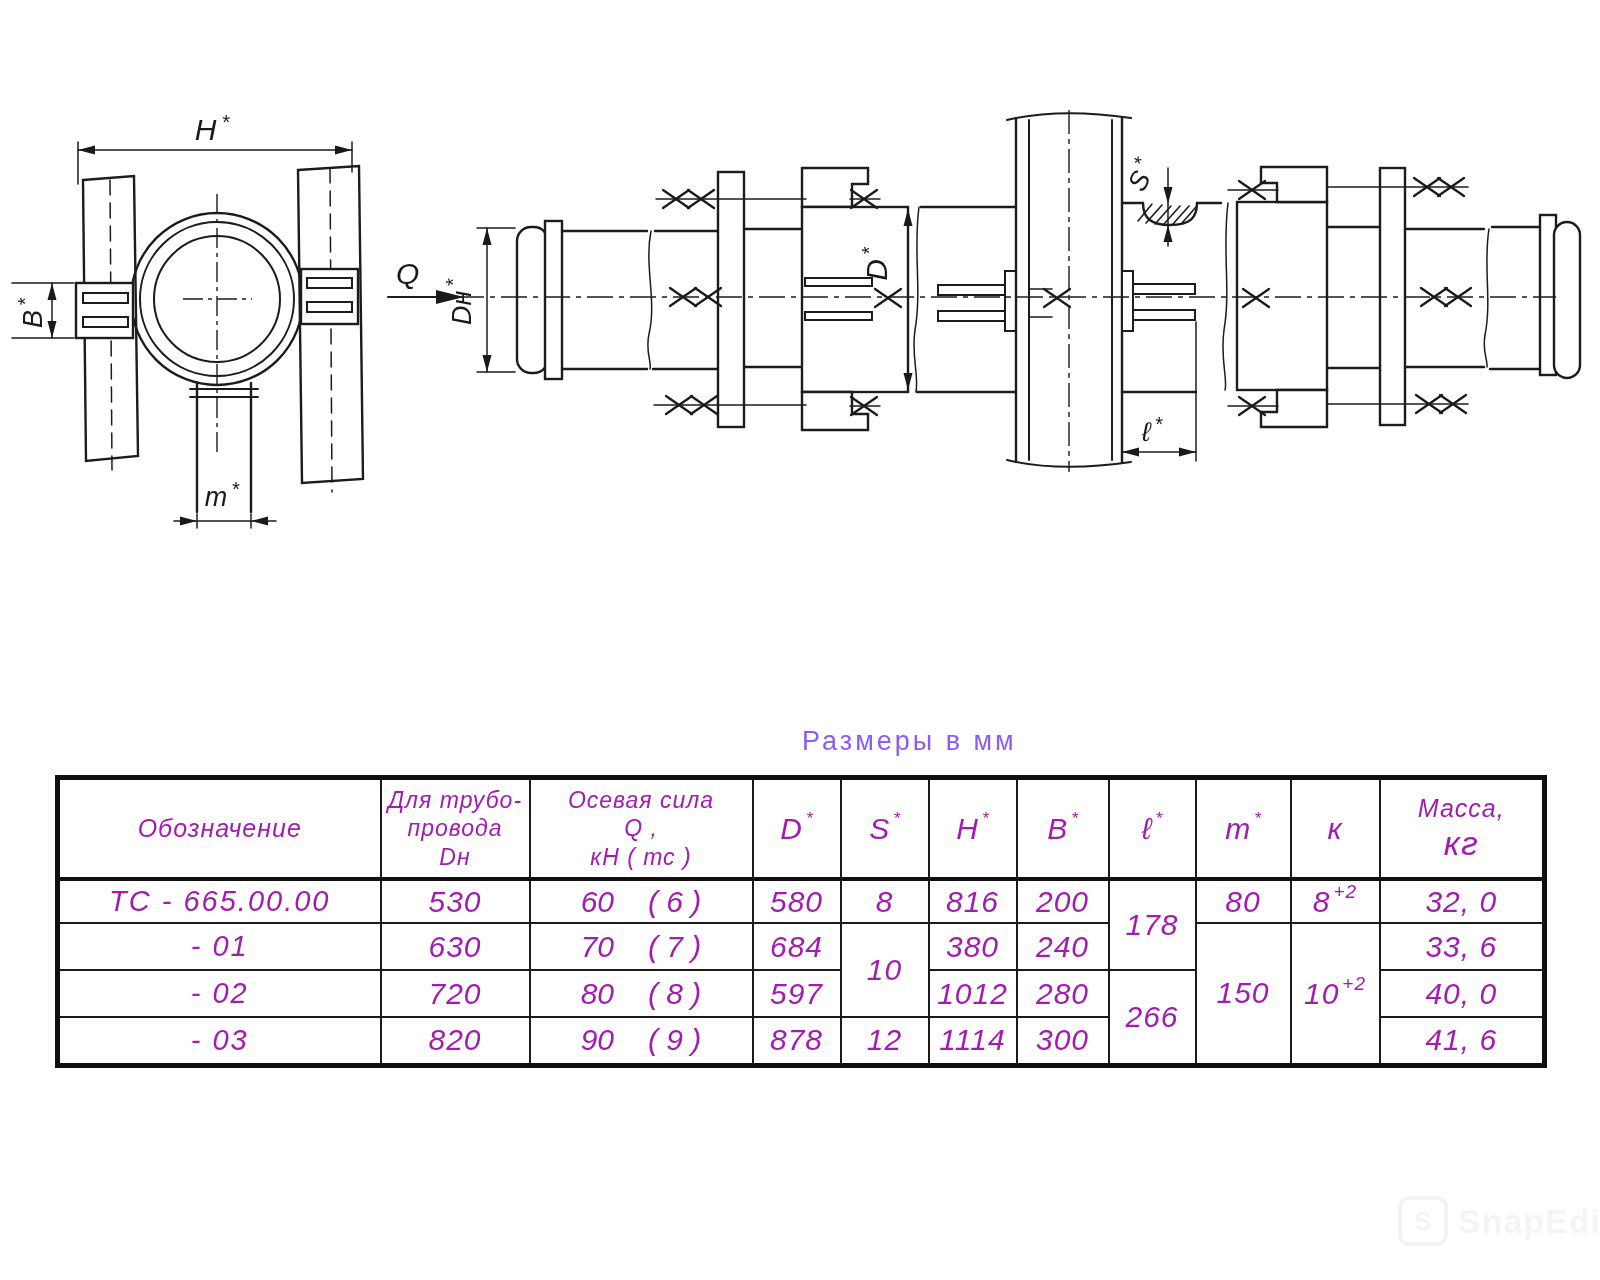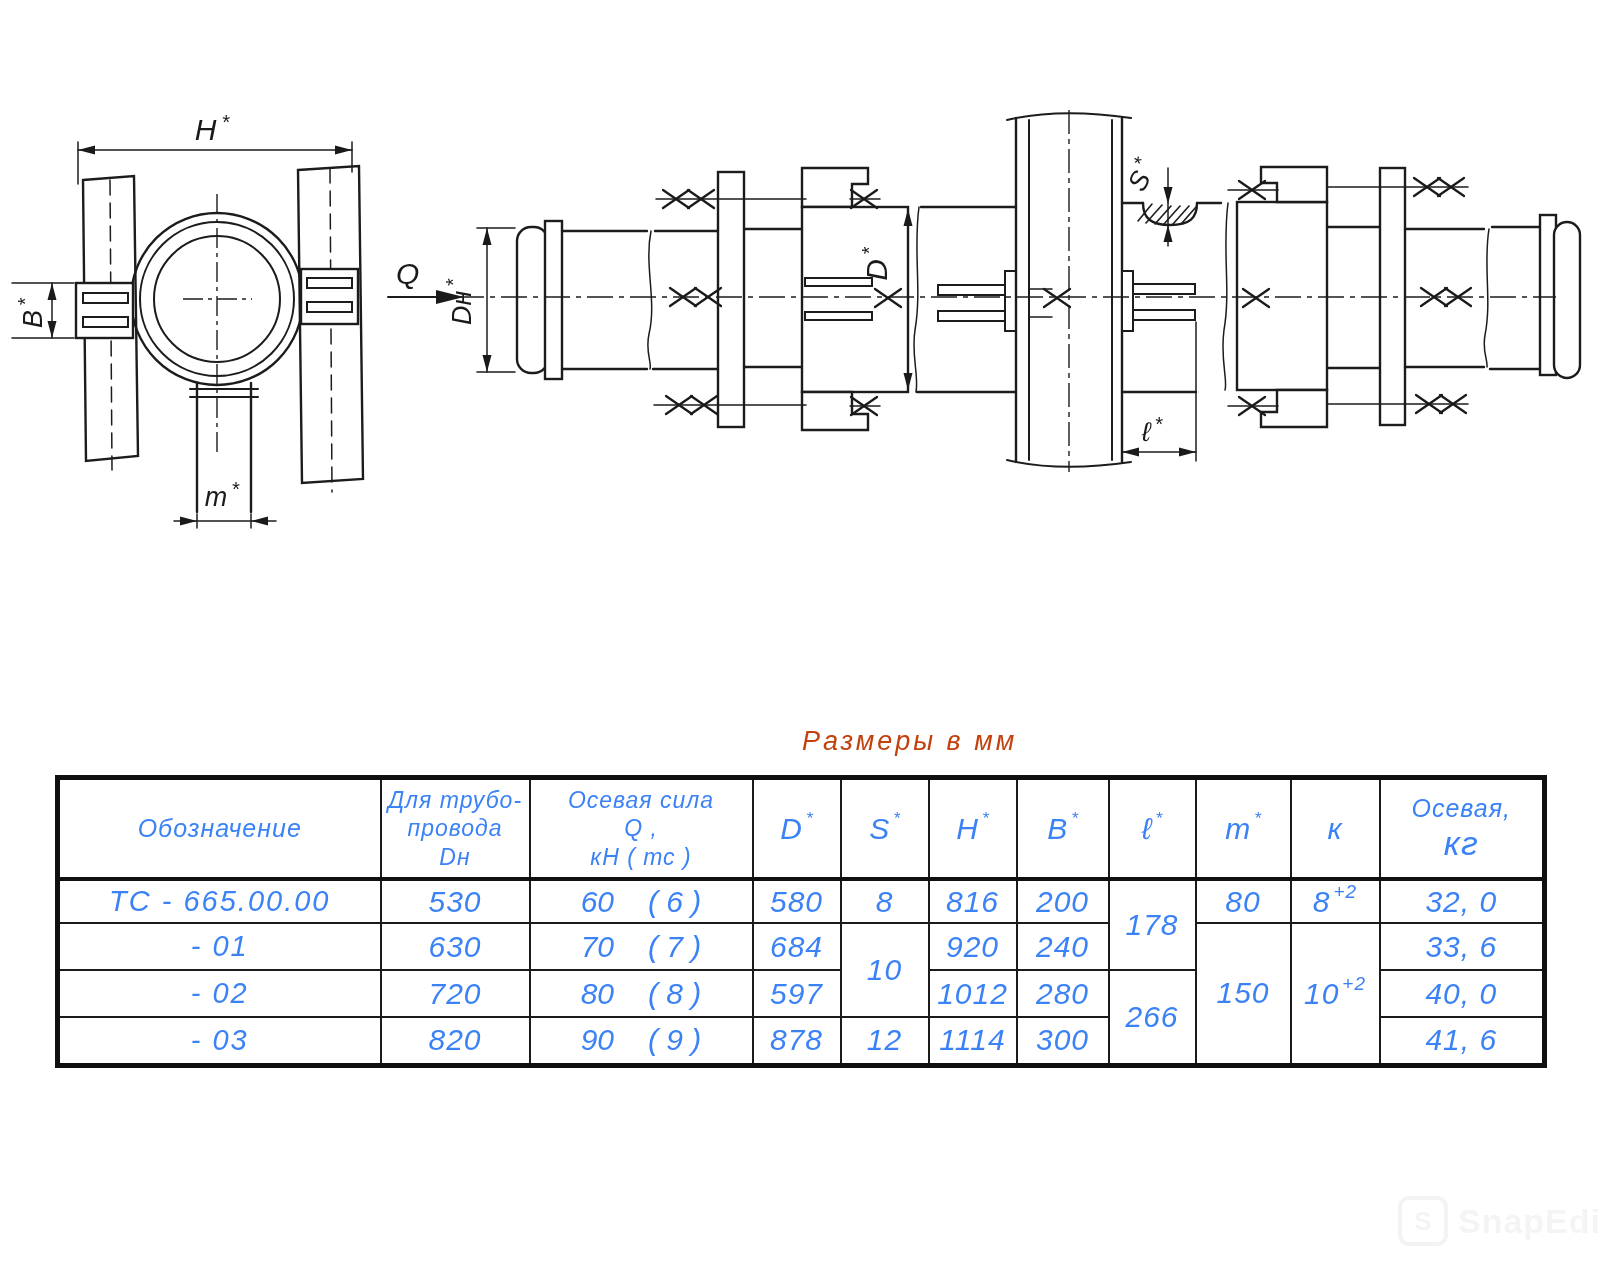--- a/index.html
+++ b/index.html
@@ -2,27 +2,27 @@
 <html><head>
 <meta charset="utf-8">
 <style>
   html,body{margin:0;padding:0;background:#e8e8e8;}
   .sheet{position:relative;width:1600px;height:1280px;background:#ffffff;overflow:hidden;
          font-family:"Liberation Sans",sans-serif;color:#151515;}
   svg text{font-family:"Liberation Sans",sans-serif;}
   .lbl{font-style:italic;font-size:30px;fill:#1a1a1a;}
   .lbl-sm{font-style:italic;font-size:27px;fill:#1a1a1a;}
   .supt{font-size:20px;}
-  .tbl-title{position:absolute;left:802px;top:726px;font-style:italic;font-size:27px;
-             letter-spacing:3px;color:#c2410c;}
+  .tbl-title{position:absolute;left:802px;top:726px;font-size:27px;
+             letter-spacing:3px;color:#8b5cf6;}
   table.dims{position:absolute;left:55px;top:775px;width:1487px;height:282px;
              border-collapse:collapse;table-layout:fixed;font-style:italic;}
   table.dims{border:5px solid #101010;}
   table.dims th,table.dims td{border:2.4px solid #1b1b1b;padding:0;text-align:center;
-             vertical-align:middle;font-weight:normal;color:#3b82f6;}
+             vertical-align:middle;font-weight:normal;color:#a21caf;}
   table.dims thead th{border-bottom:4.6px solid #101010;height:97px;}
   tr.r1{height:44px}tr.r2{height:47px}tr.r3{height:47px}tr.r4{height:48px}
   .h-txt{font-size:25px;letter-spacing:1px;}
   .h-multi span{display:block;font-size:23px;line-height:1.22;letter-spacing:1px;}
   .h-sym{font-size:30px;letter-spacing:1px;}
   .hsup{font-size:17px;position:relative;top:-8px;margin-left:3px;}
   td.num{font-size:30px;letter-spacing:1px;}
   td.desig1{text-align:left;padding-left:46px;font-size:29px;letter-spacing:2px;}
   td.desig{text-align:right;padding-right:26px;font-size:29px;letter-spacing:2px;}
   .qwrap{display:flex;justify-content:center;gap:34px;font-size:30px;}
@@ -265,21 +265,21 @@
           <span>кН ( тс )</span>
         </th>
         <th><span class="h-sym">D</span><sup class="hsup">*</sup></th>
         <th><span class="h-sym">S</span><sup class="hsup">*</sup></th>
         <th><span class="h-sym">H</span><sup class="hsup">*</sup></th>
         <th><span class="h-sym">B</span><sup class="hsup">*</sup></th>
         <th><span class="h-sym">ℓ</span><sup class="hsup">*</sup></th>
         <th><span class="h-sym">m</span><sup class="hsup">*</sup></th>
         <th><span class="h-sym">к</span></th>
         <th class="h-multi" style="font-size:24px">
-          <span style="font-size:25px">Осевая,</span>
+          <span style="font-size:25px">Масса,</span>
           <span style="font-size:34px">кг</span>
         </th>
       </tr>
     </thead>
     <tbody>
       <tr class="r1">
         <td class="desig1">ТС - 665.00.00</td>
         <td class="num">530</td>
         <td>
             <div class="qwrap">
@@ -300,21 +300,21 @@
         <td class="desig">- 01</td>
         <td class="num">630</td>
         <td>
             <div class="qwrap">
               <span>70</span>
               <span>( 7 )</span>
             </div>
           </td>
         <td class="num">684</td>
         <td class="num" rowspan="2">10</td>
-        <td class="num">920</td>
+        <td class="num">380</td>
         <td class="num">240</td>
         <td class="num" rowspan="3">150</td>
         <td class="num" rowspan="3"><span>10</span><sup class="ksup">+2</sup></td>
         <td class="num">33, 6</td>
       </tr>
       <tr class="r3">
         <td class="desig">- 02</td>
         <td class="num">720</td>
         <td>
             <div class="qwrap">

